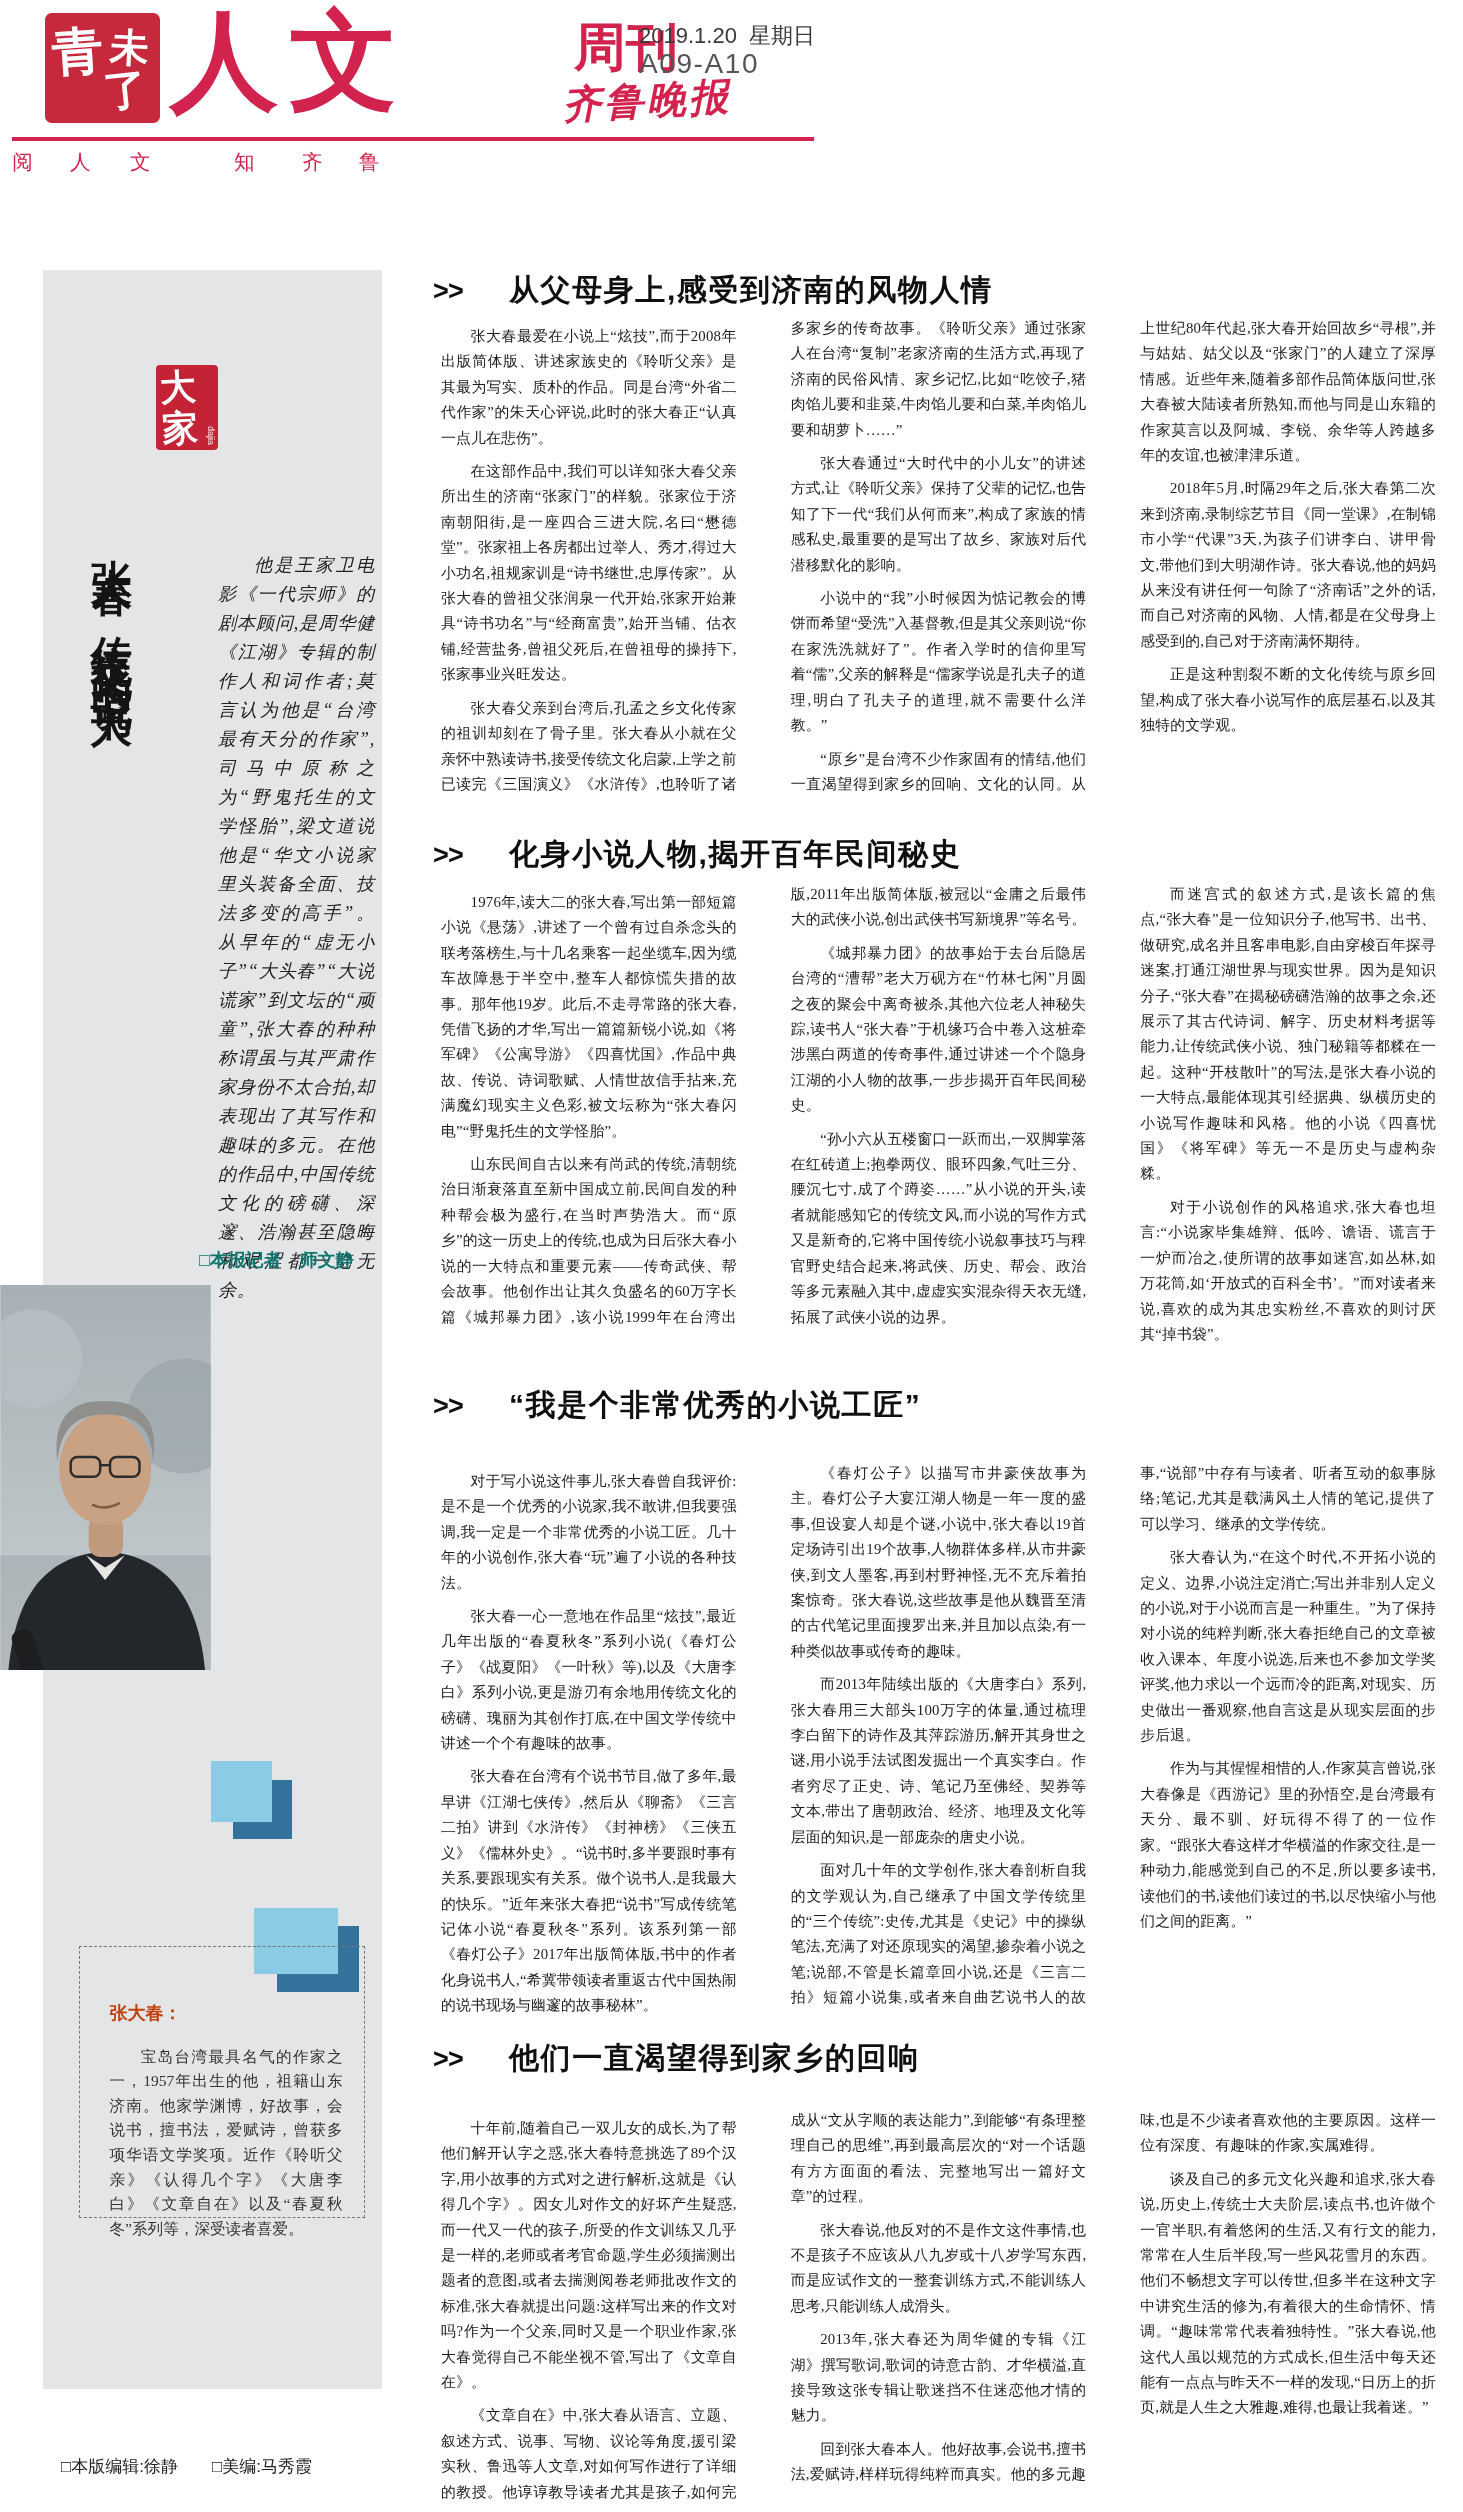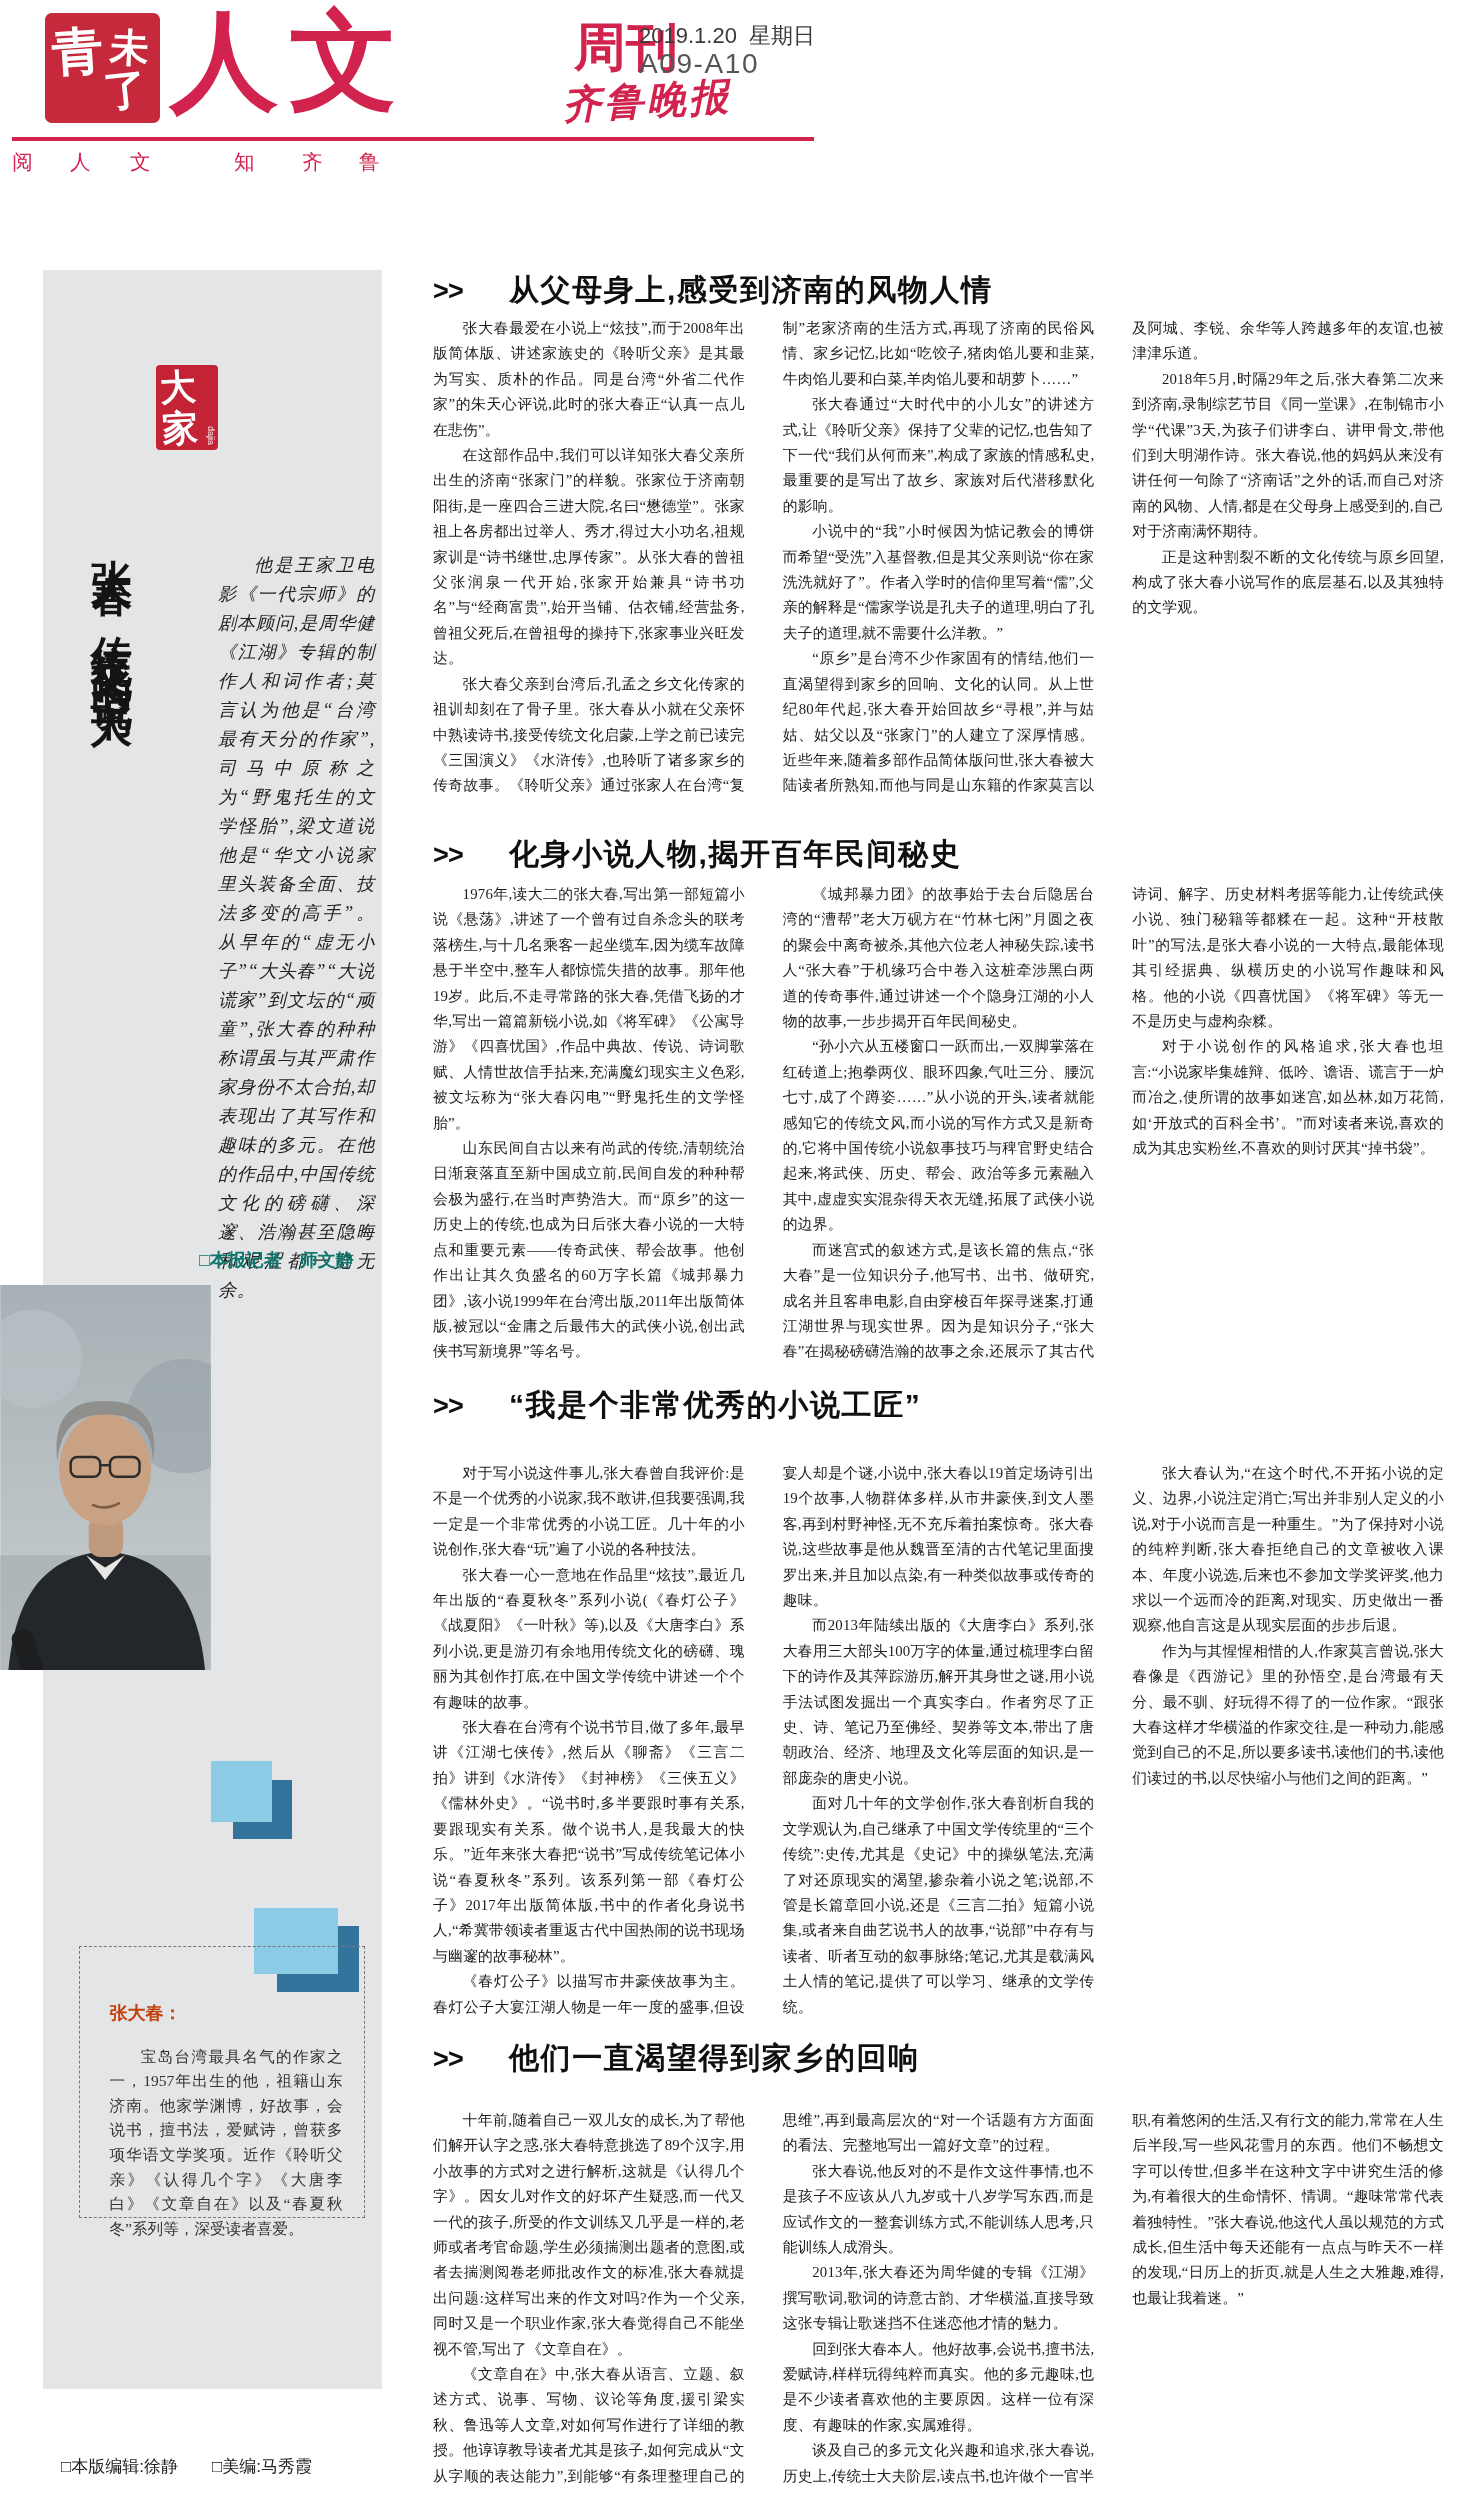--- a/index.html
+++ b/index.html
@@ -46,21 +46,21 @@
   .bio-text{position:absolute;left:29.5px;top:82px;width:233px;font-size:15.6px;line-height:24.6px;
         text-align:justify;text-indent:2em;color:#333;}
 
   
   .sec-title{left:433px;width:1011px;font-family:"Liberation Sans","DejaVu Sans",sans-serif;
         color:#0f0f0f;white-space:nowrap;}
   .sec-title .mark{font-size:27px;font-weight:800;letter-spacing:-0.8px;margin-right:46px;}
   .sec-title .txt{font-size:30px;font-weight:800;letter-spacing:1.6px;}
   .sec-body{left:433px;width:1011px;column-count:3;column-gap:38px;column-fill:auto;
         font-size:14.8px;line-height:25.4px;text-align:justify;color:#1b1b1b;letter-spacing:0.2px;}
-  .sec-body p{margin:0;text-indent:2em;}
+  .sec-body p{margin:8px;text-indent:2em;}
   #sec1-body{top:316px;height:484px;}
   #sec2-body{top:882px;height:484px;}
   #sec3-body{top:1461px;height:560px;}
   #sec4-body{top:2108px;height:404px;}
   #sec1-title{top:270px;} #sec2-title{top:834px;} #sec3-title{top:1385px;} #sec4-title{top:2038px;}
 
   
   .page-footer{left:61px;top:2455px;font-size:17px;color:#222;
         font-family:"Liberation Sans","DejaVu Sans",sans-serif;}
   .page-footer span{margin-right:34px;}

